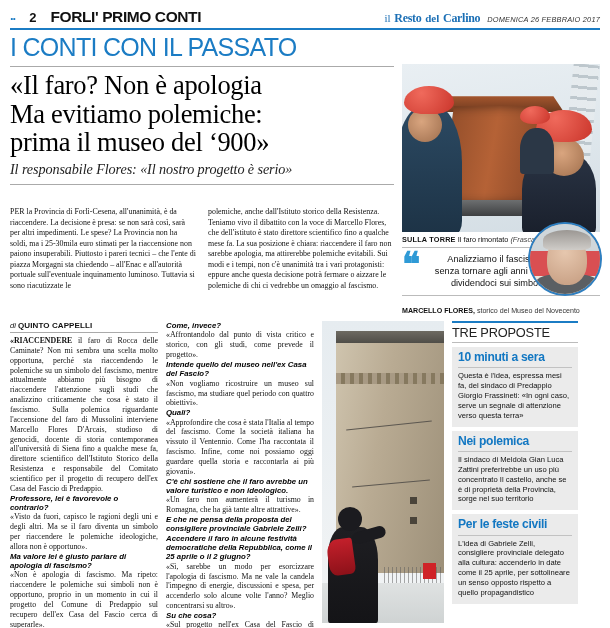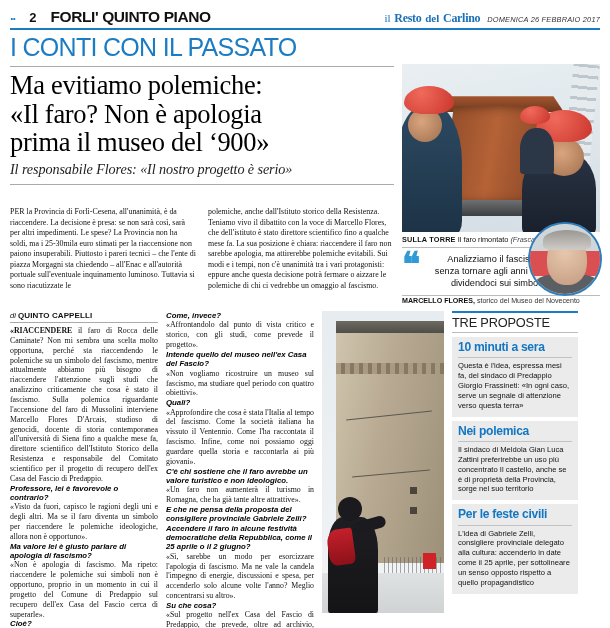--- a/index.html
+++ b/index.html
@@ -161,21 +161,21 @@
     border-radius: 50% 50% 20% 20%;
     background: linear-gradient(#9b9793, #cfccc8);
   }
   .portrait .suit {
     position: absolute; left: 6px; bottom: 0; width: 62px; height: 20px;
     background: #5b5f63; border-radius: 40% 40% 0 0;
   }
   .quote-attrib {
     font-family: "Liberation Sans", sans-serif;
     font-size: 7.1px; color: #111; margin-top: 5px;
-    border-top: 1px solid #bbb; padding-top: 1px;
+    border-top: 1px solid #bbb; padding-top: 11px;
   }
   .quote-attrib b { font-weight: bold; }
   .quote-attrib span { color: #333; }
 
   
   .bodyzone { display: flex; gap: 8px; margin-top: 6px; }
   .col-text { width: 148px; }
   .byline {
     font-family: "Liberation Sans", sans-serif;
     font-size: 8px; color: #111; padding-bottom: 2px;
@@ -277,36 +277,36 @@
   }
 </style>
 </head>
 <body>
 
 <div class="page">
 
   <div class="masthead">
     <span class="dots">..</span>
     <span class="pagenum">2</span>
-    <span class="section-name">FORLI' QUINTO PIANO</span>
+    <span class="section-name">FORLI' PRIMO CONTI</span>
     <span class="masthead-right">
       <span class="logo"><span class="il">il</span> <span class="big">Resto</span> <span class="del">del</span> <span class="big">Carlino</span></span>
       <span class="issue-date">DOMENICA 26 FEBBRAIO 2017</span>
     </span>
   </div>
   <div class="rule-blue"></div>
 
   <div class="kicker">I CONTI CON IL PASSATO</div>
 
   <div class="headzone">
     <div class="headzone-left">
       <div class="hl-rule"></div>
       <div class="headline">
+        <div>«Il faro? Non è apologia</div>
         <div>Ma evitiamo polemiche:</div>
-        <div>«Il faro? Non è apologia</div>
         <div>prima il museo del ‘900»</div>
       </div>
       <div class="subhead">Il responsabile Flores: «Il nostro progetto è serio»</div>
       <div class="summary-rule"></div>
       <div class="summary">
         <div class="col">
           <span>PER la Provincia di Forlì-Cesena, all'unanimità, è da riaccendere. La decisione è presa: se non sarà così, sarà per altri impedimenti. Le spese? La Provincia non ha soldi, ma i 25-30mila euro stimati per la riaccensione non paiono insuperabili. Piuttosto i pareri tecnici – che l'ente di piazza Morgagni sta chiedendo – all'Enac e all'autorità portuale sull'eventuale inquinamento luminoso. Tuttavia si sono riacutizzate le</span>
         </div>
         <div class="col">
           <span>polemiche, anche dall'Istituto storico della Resistenza. Teniamo vivo il dibattito con la voce di Marcello Flores, che dell'istituto è stato direttore scientifico fino a qualche mese fa. La sua posizione è chiara: riaccendere il faro non sarebbe apologia, ma attirerebbe polemiche evitabili. Sui modi e i tempi, non c'è unanimità tra i vari protagonisti: eppure anche questa decisione potrà fermare o aizzare le polemiche di chi ci vedrebbe un omaggio al fascismo.</span>

